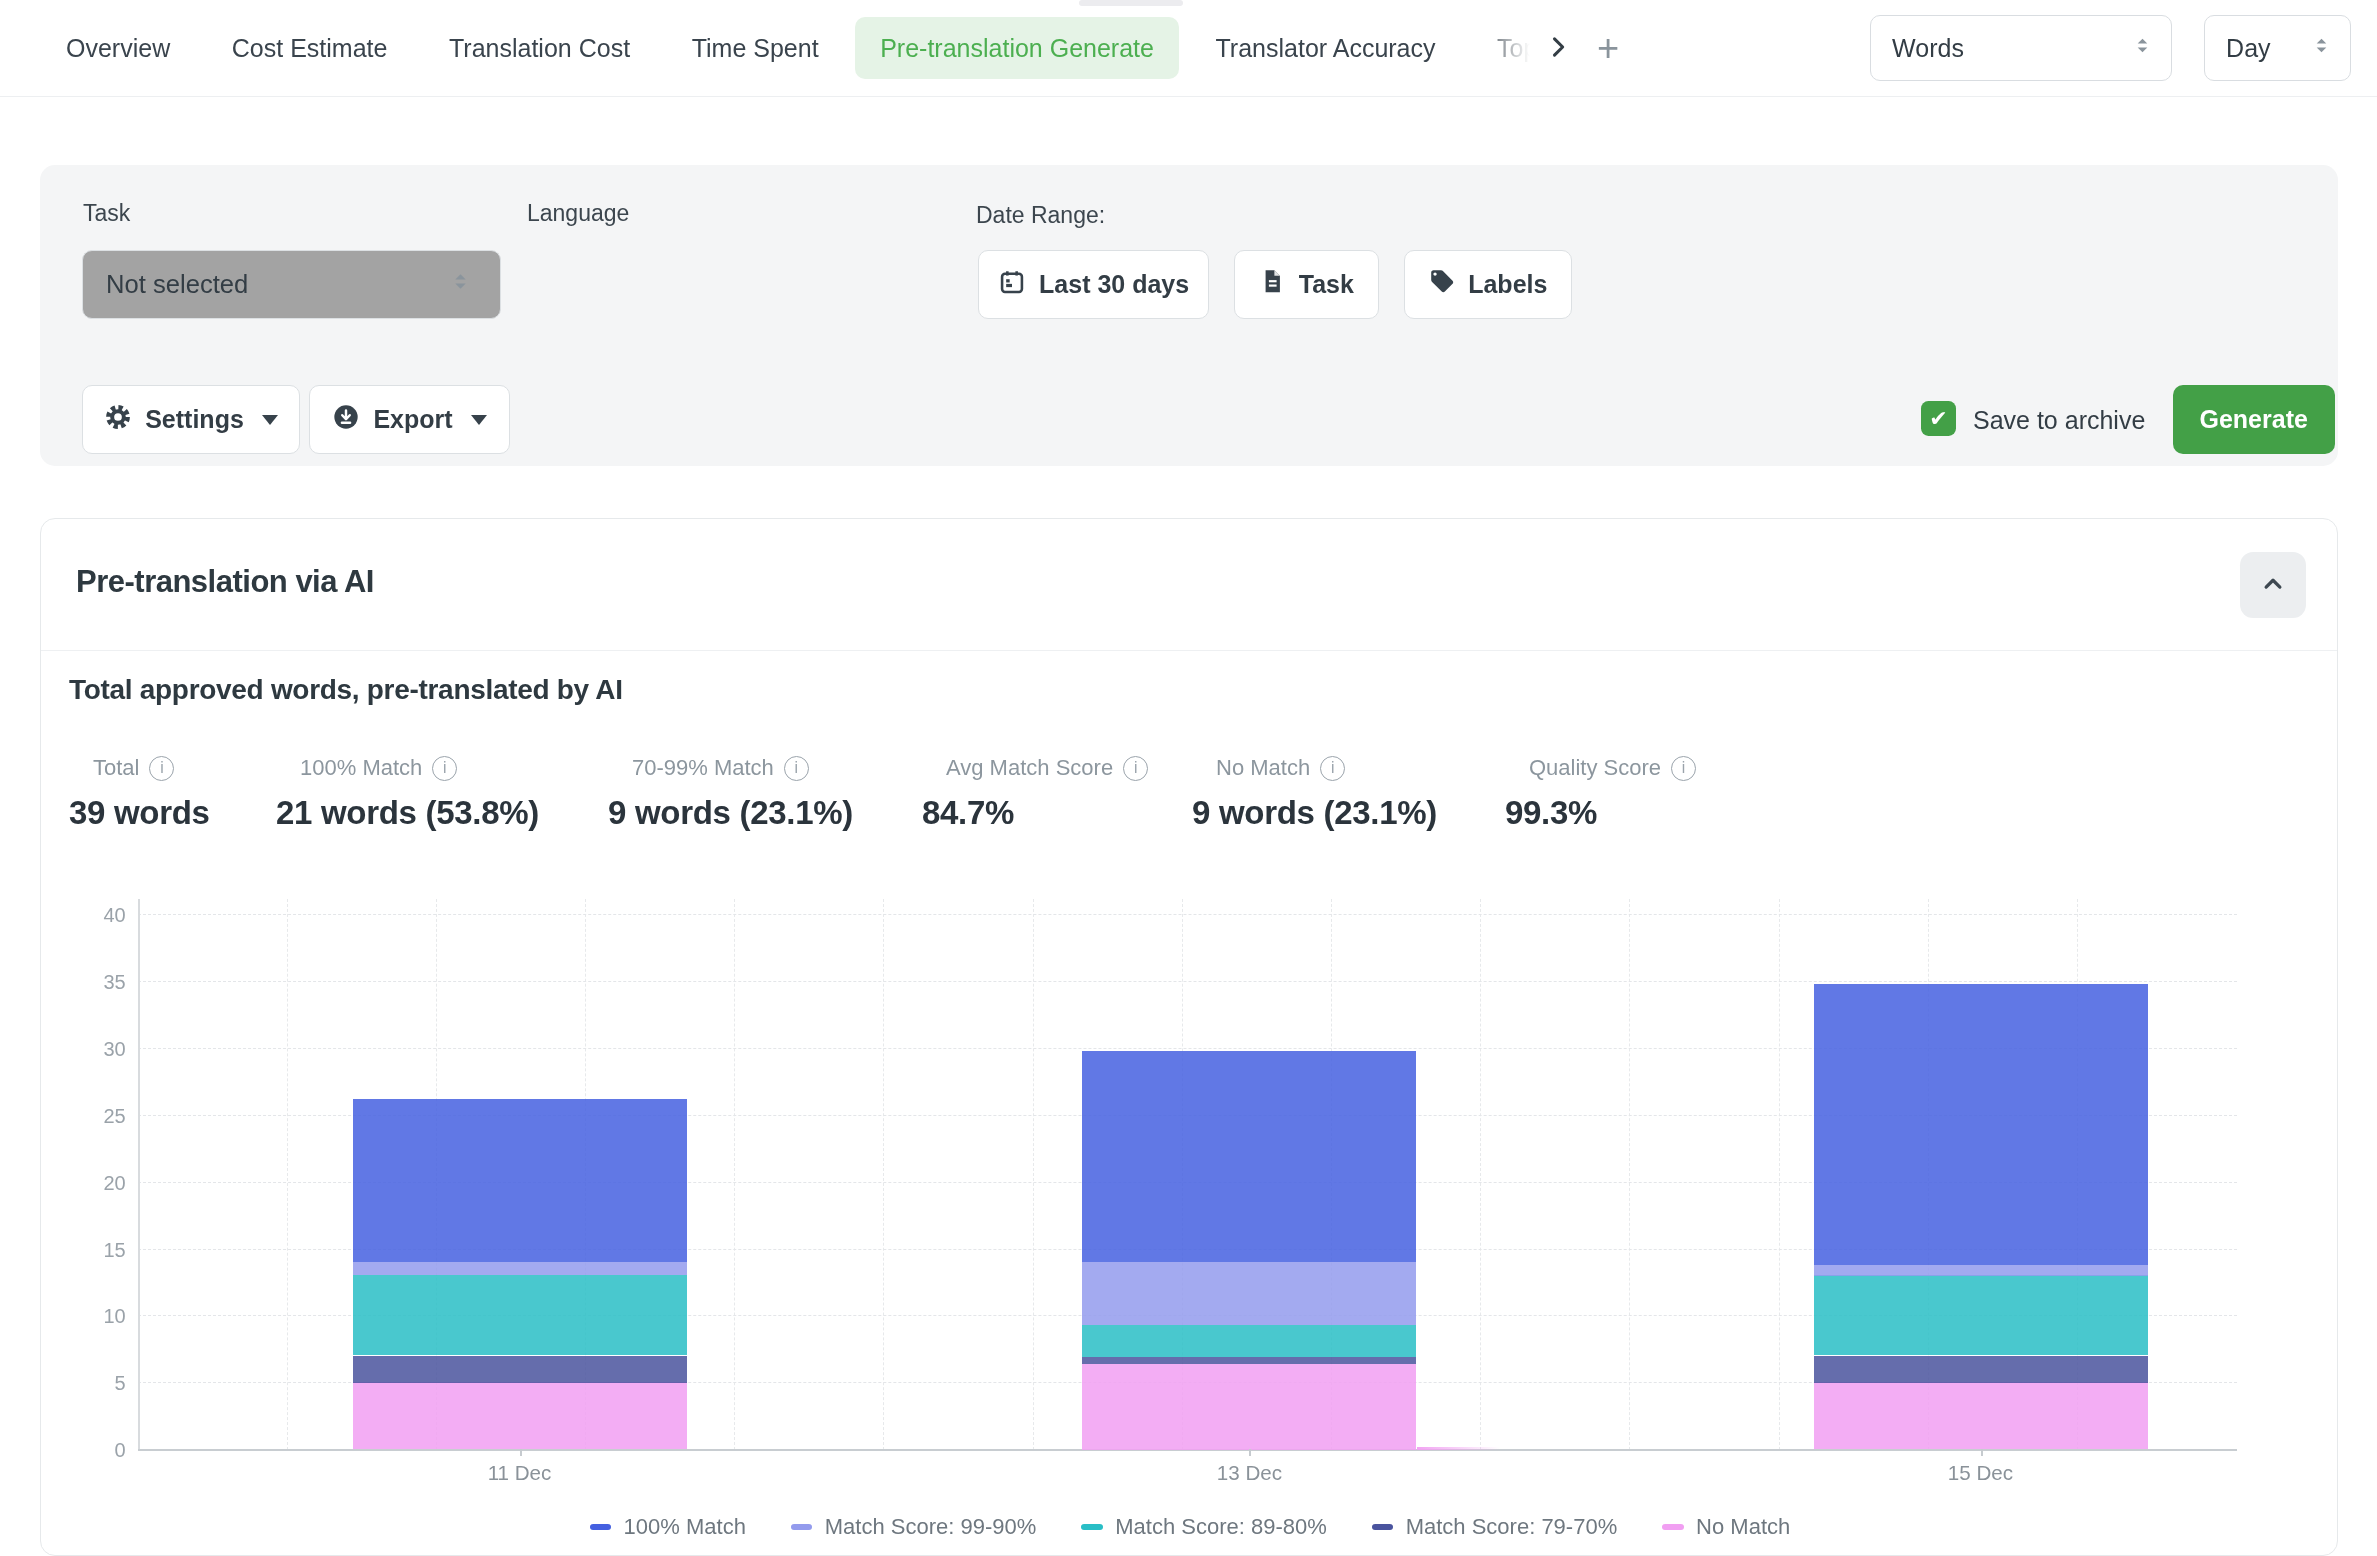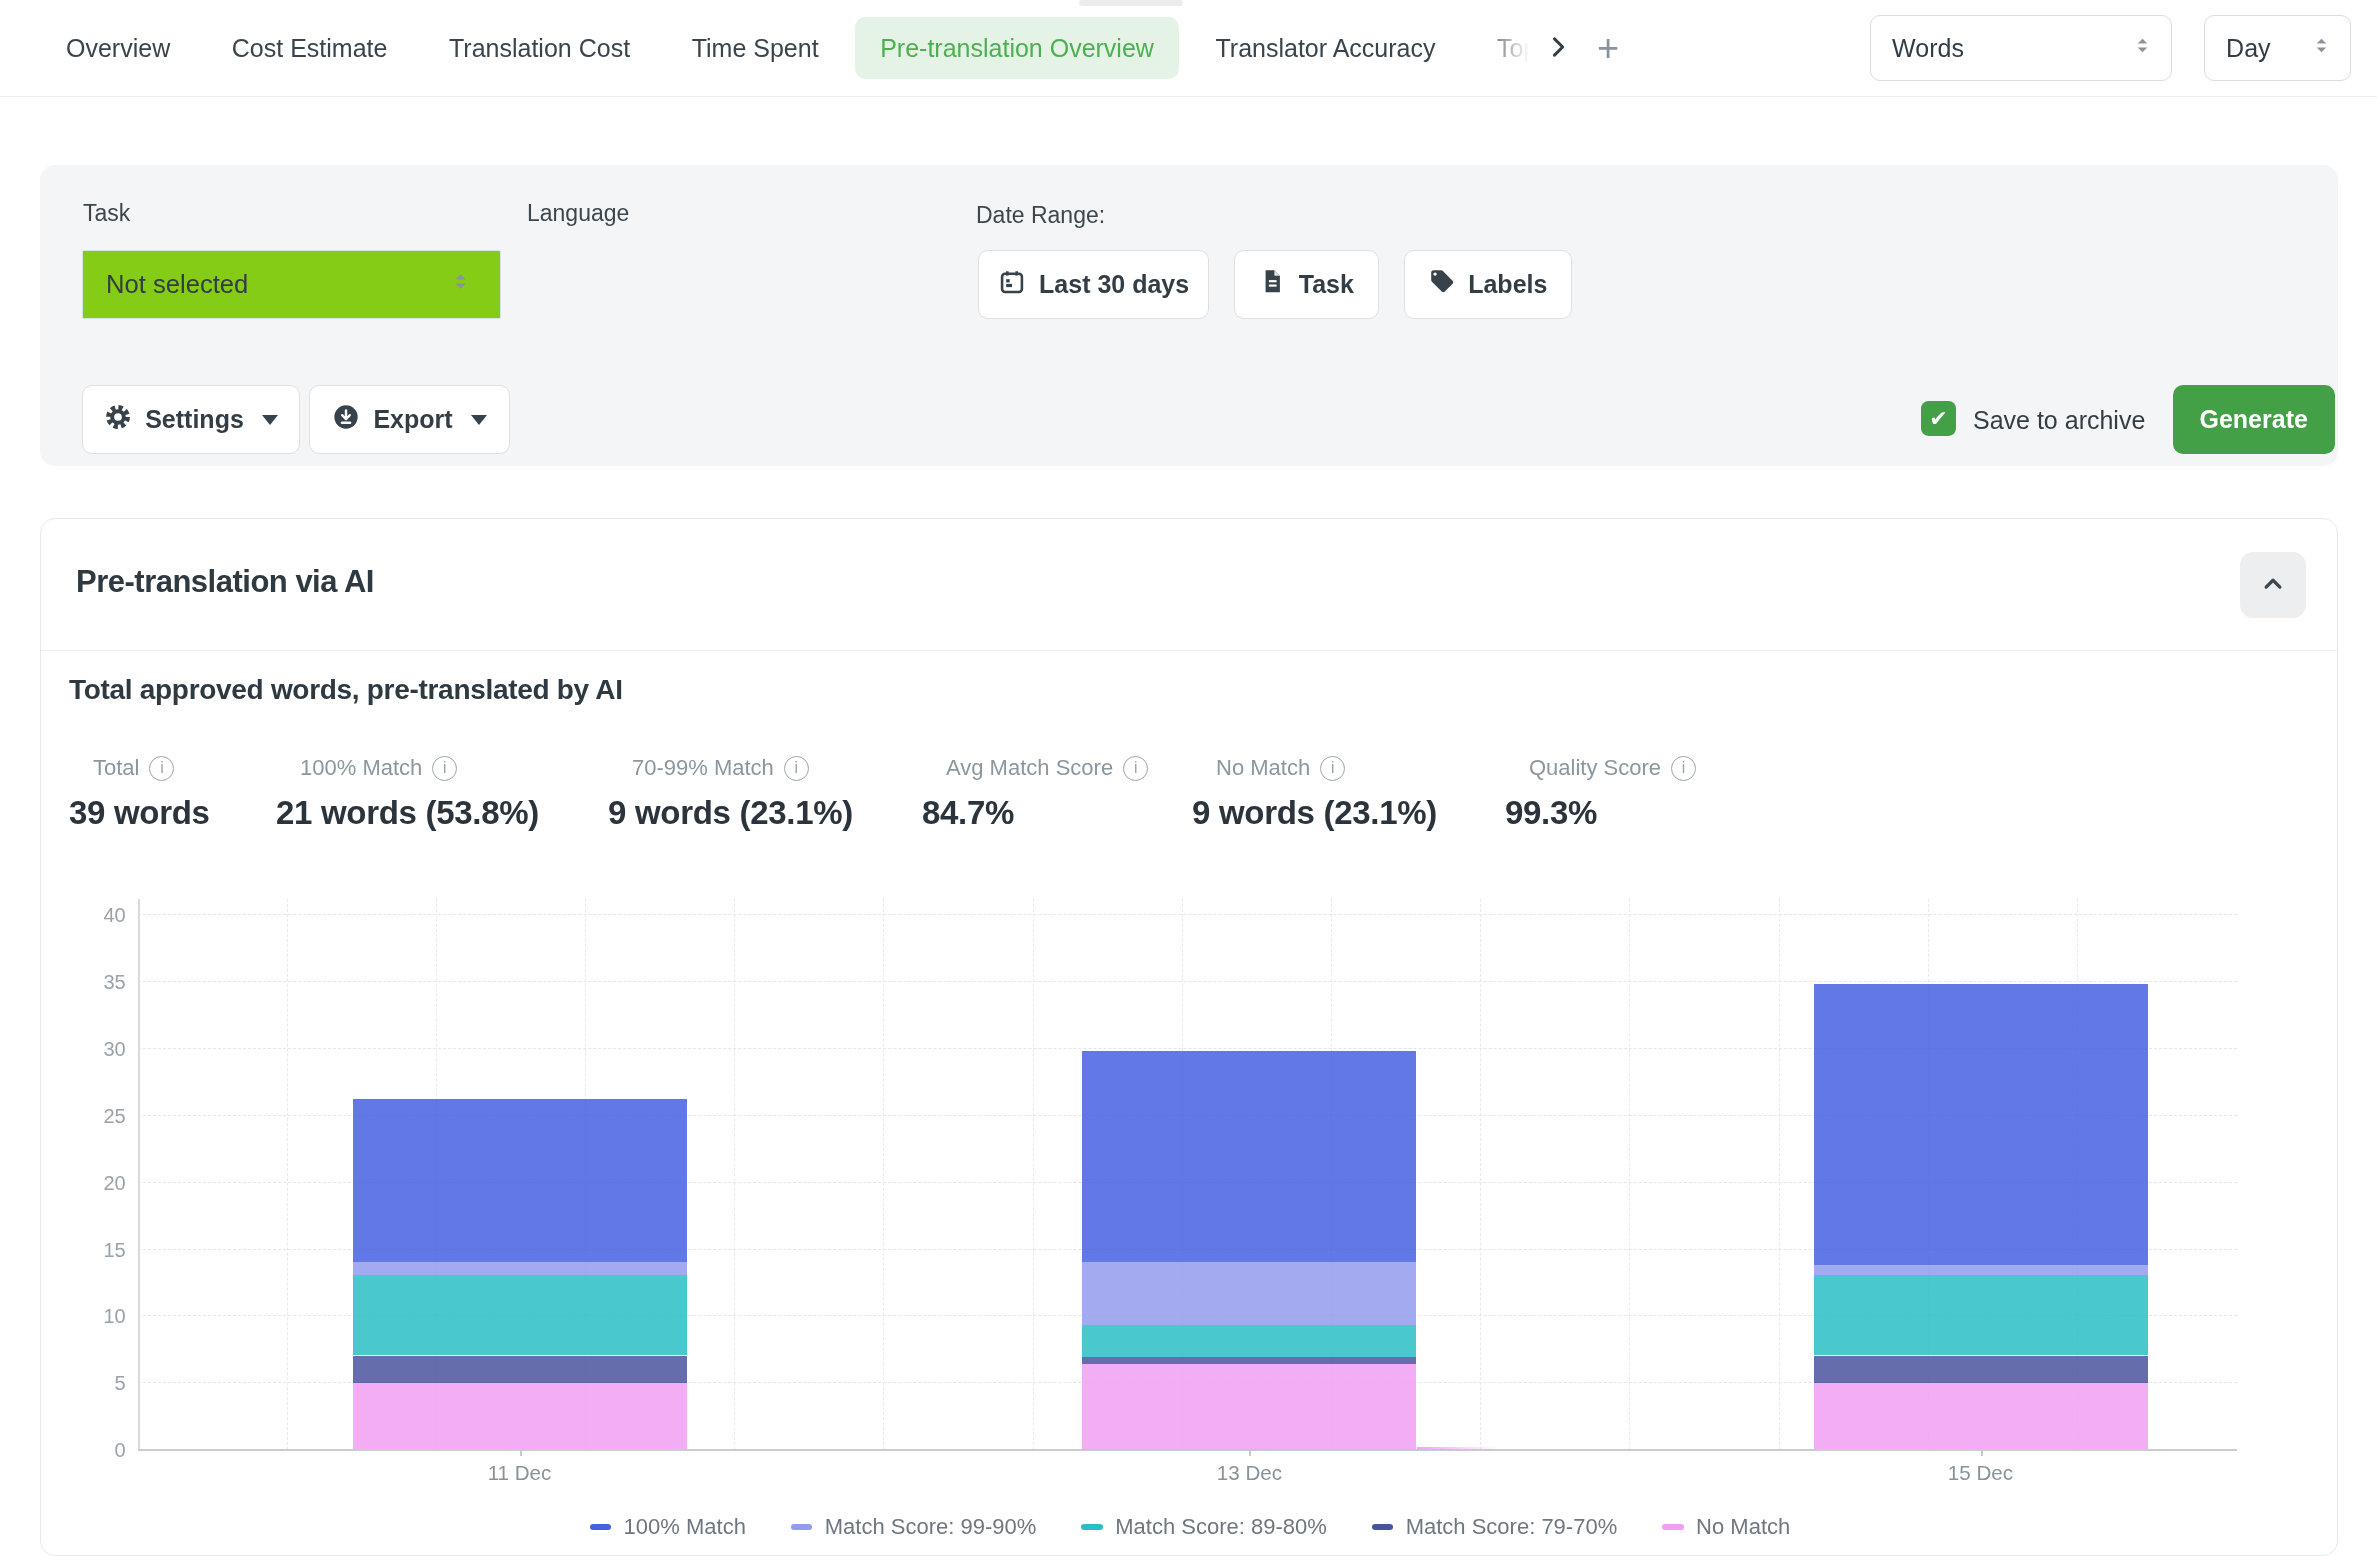--- a/index.html
+++ b/index.html
@@ -28,22 +28,22 @@
   .select { height:66px; background:#fff; border:1.7px solid #d9dde1; border-radius:10px;
     display:flex; align-items:center; justify-content:space-between; padding:0 16.5px 0 21.5px;
     font-size:25px; color:#333d45; cursor:pointer; }
   .select.words { width:302px; }
   .select.day   { width:147px; }
 
   
   .filter-panel { position:absolute; left:40px; top:165px; width:2298px; height:301px;
     background:#f4f5f6; border-radius:15px; }
   .f-label { position:absolute; font-size:23px; color:#3c464e; }
-  .panel-select { position:absolute; height:69px; background:#84cc16; border:1.7px solid #dcе0e3;
-    border:1.7px solid #dce0e3; border-radius:2px; display:flex; align-items:center;
+  .panel-select { position:absolute; height:69px; background:#a3a3a3; border:1.7px solid #dcе0e3;
+    border:1.7px solid #dce0e3; border-radius:10px; display:flex; align-items:center;
     justify-content:space-between; padding:0 27px 0 23px; font-size:25.6px; color:#333d45; cursor:pointer; }
   .chip-btn { position:absolute; height:69px; background:#fff; border:1.7px solid #dce0e3;
     border-radius:10px; display:flex; align-items:center; justify-content:center; gap:13.2px;
     font-size:25px; font-weight:700; color:#333d45; cursor:pointer; }
   .chip-btn svg { flex:none; }
   .caret { width:0; height:0; border-left:8.3px solid transparent; border-right:8.3px solid transparent;
     border-top:10px solid #37424b; margin-left:5px; }
   .checkbox { position:absolute; left:1881px; top:236px; width:35px; height:35px;
     background:#43a047; border-radius:7.4px; display:flex; align-items:center; justify-content:center;
     color:#fff; font-size:22px; cursor:pointer; }
@@ -94,21 +94,21 @@
 <div class="page">
 
   <div class="scroll-thumb"></div>
 
   <div class="tabbar">
     <div class="tabs">
         <div class="tab">Overview</div>
         <div class="tab">Cost Estimate</div>
         <div class="tab">Translation Cost</div>
         <div class="tab">Time Spent</div>
-        <div class="tab active">Pre-translation Overview</div>
+        <div class="tab active">Pre-translation Generate</div>
         <div class="tab">Translator Accuracy</div>
         <div class="tab truncated">Top</div>
       </div>
 
     <button class="icon-btn">
       <span>
         <svg width="28" height="28" viewBox="0 0 24 24">
             <polyline points="9 5 16 12 9 19" fill="none" stroke="#333d45" stroke-width="2.6" stroke-linecap="round" stroke-linejoin="round"></polyline>
           </svg>
       </span>

